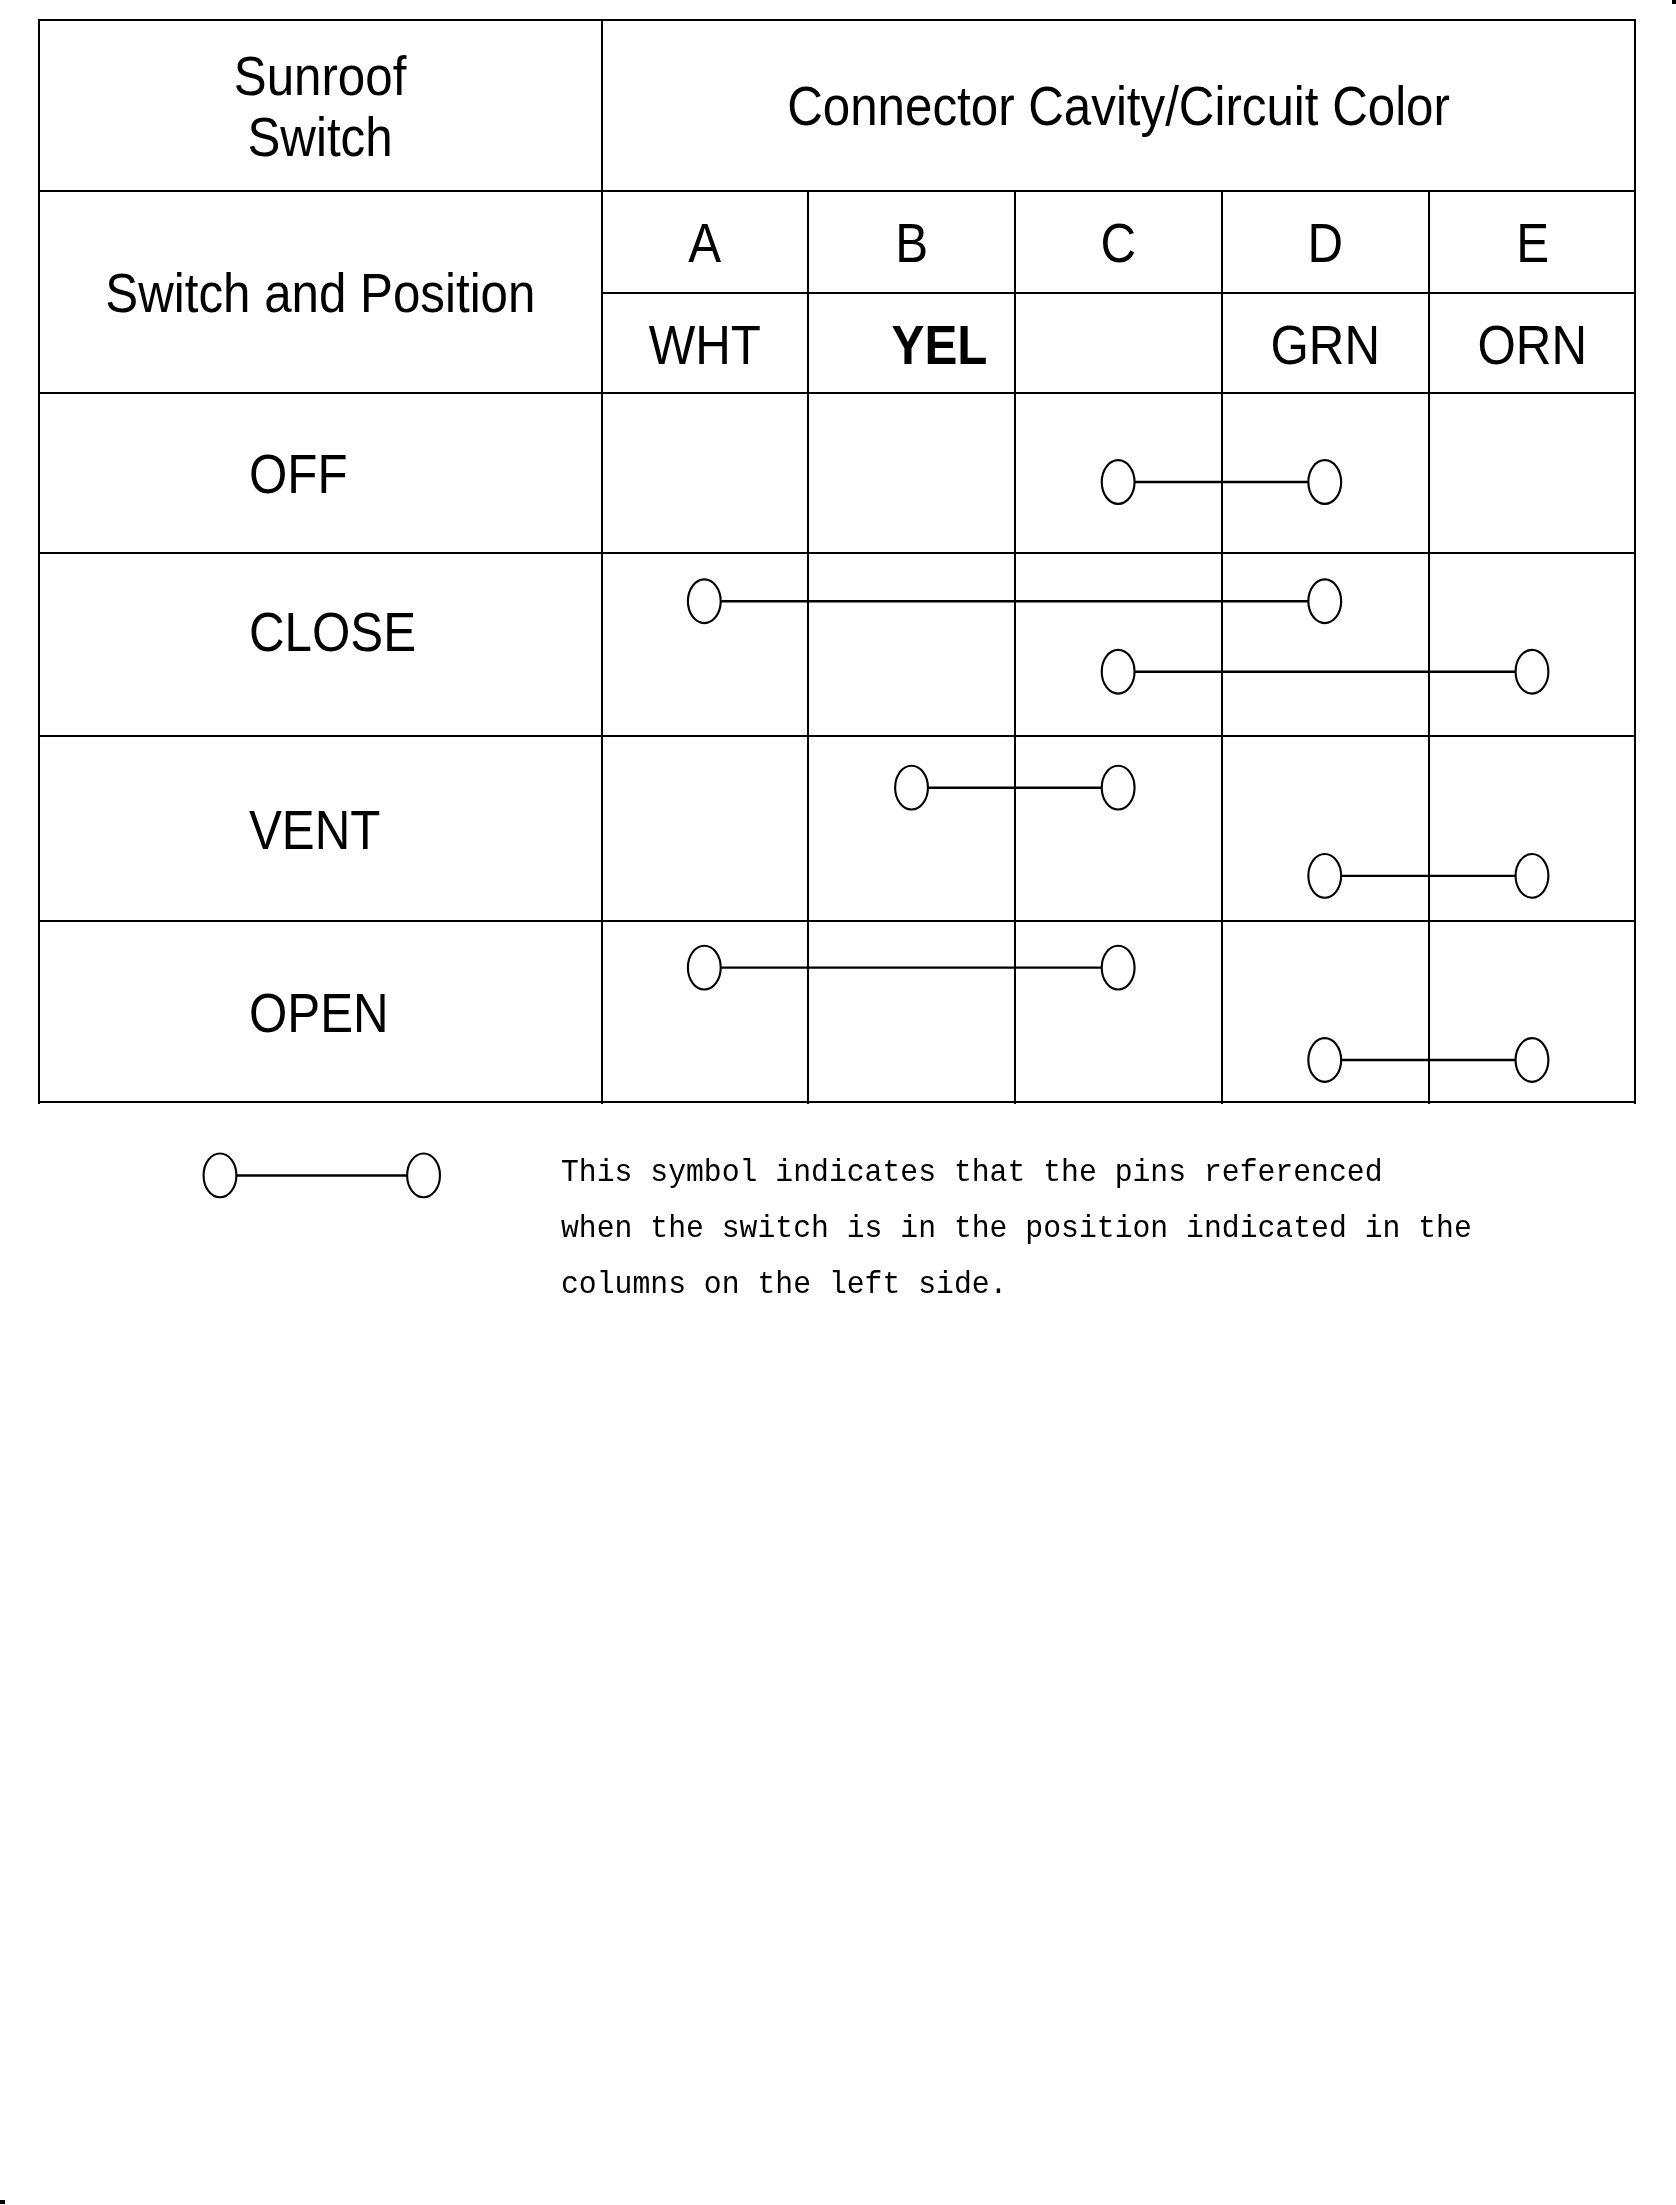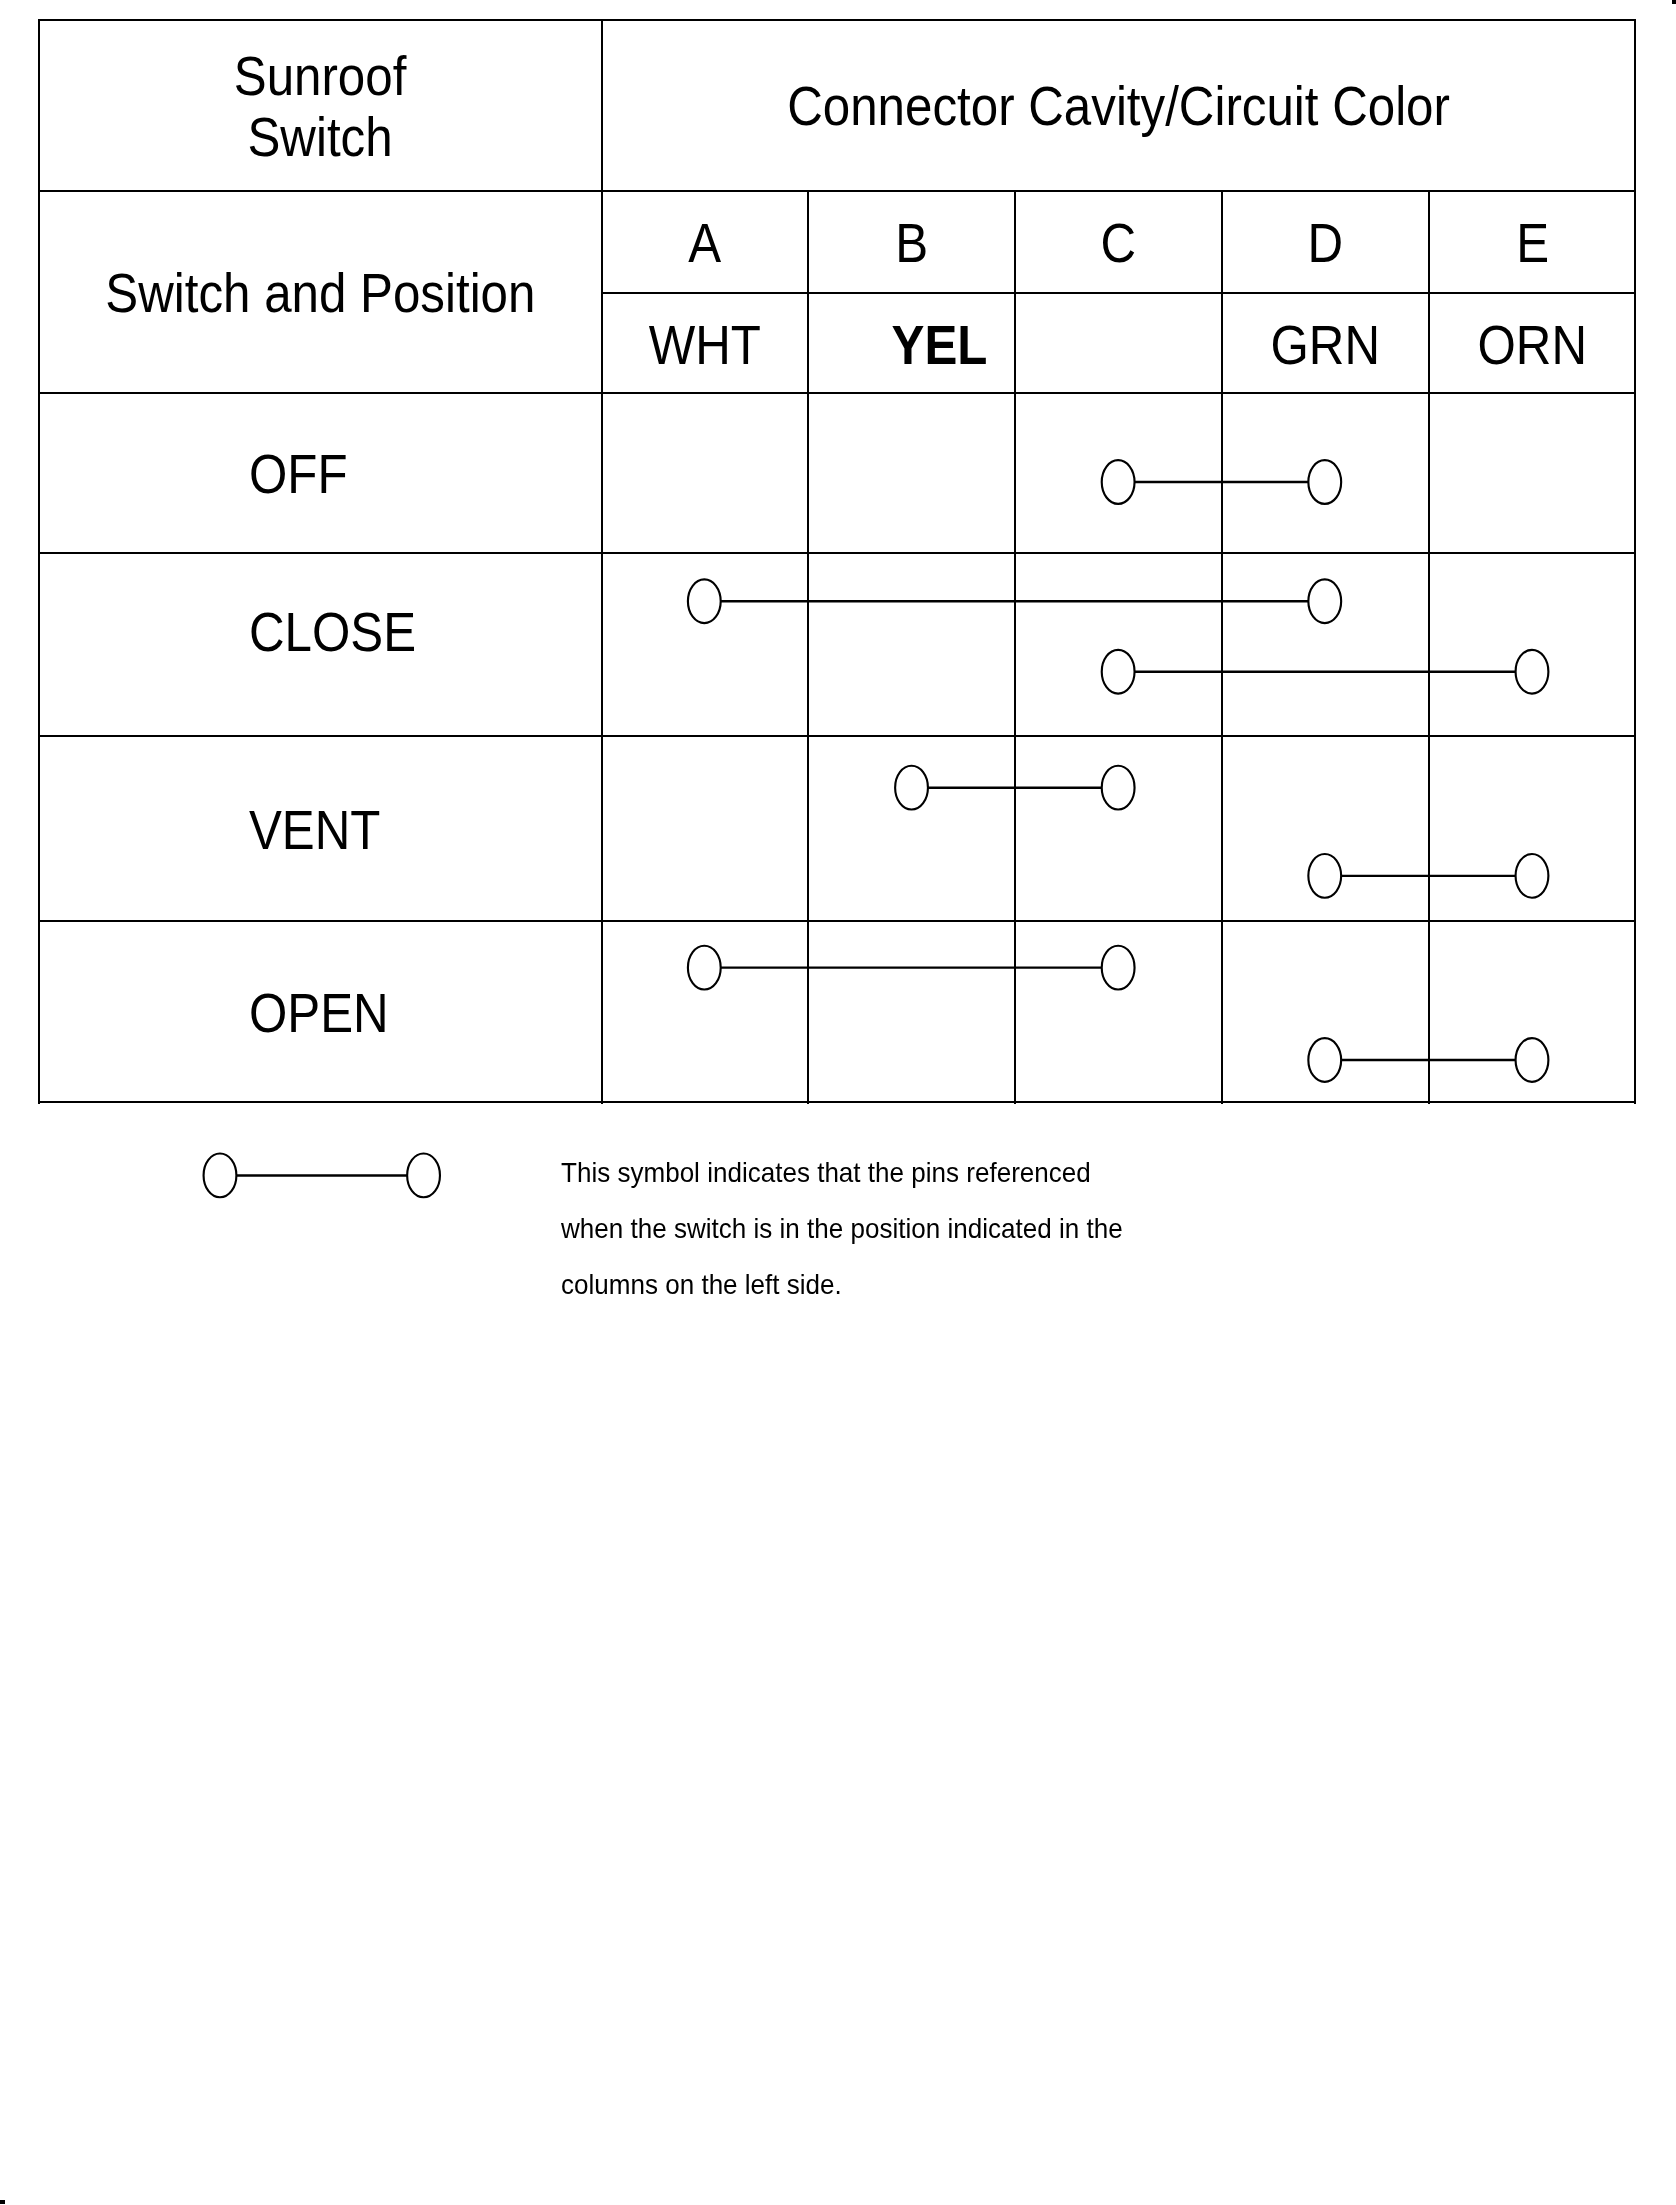--- a/index.html
+++ b/index.html
@@ -14,22 +14,23 @@
     font-size:56px;line-height:61px;white-space:nowrap;
   }
   .cell.left{justify-content:flex-start;padding-left:210px;box-sizing:border-box;}
   .t{display:inline-block;transform:scaleX(.88);transform-origin:50% 50%;}
   .left .t{transform-origin:0 50%;}
   .stack{display:flex;flex-direction:column;align-items:center;}
   #symbol-layer{position:absolute;left:0;top:0;}
   #symbol-layer line{stroke:#000;stroke-width:4;}
   #symbol-layer ellipse{fill:#ffffff;stroke:#000;stroke-width:3.5;}
   .legend-text{
-    position:absolute;left:561px;top:1145px;font-size:28px;line-height:56px;
+    position:absolute;left:561px;top:1145px;font-size:32px;line-height:56px;
     white-space:nowrap;
+    font-family:Liberation Mono, monospace;
   }
   .legend-line{display:inline-block;transform:scaleX(.93);transform-origin:0 50%;}
 </style>
 </head>
 <body>
 
 <div class="page">
 
   <div class="hline" style="left:39px;top:19px;width:1597px;height:2.4px;"></div>
   <div class="hline" style="left:39px;top:190px;width:1597px;height:2.4px;"></div>

